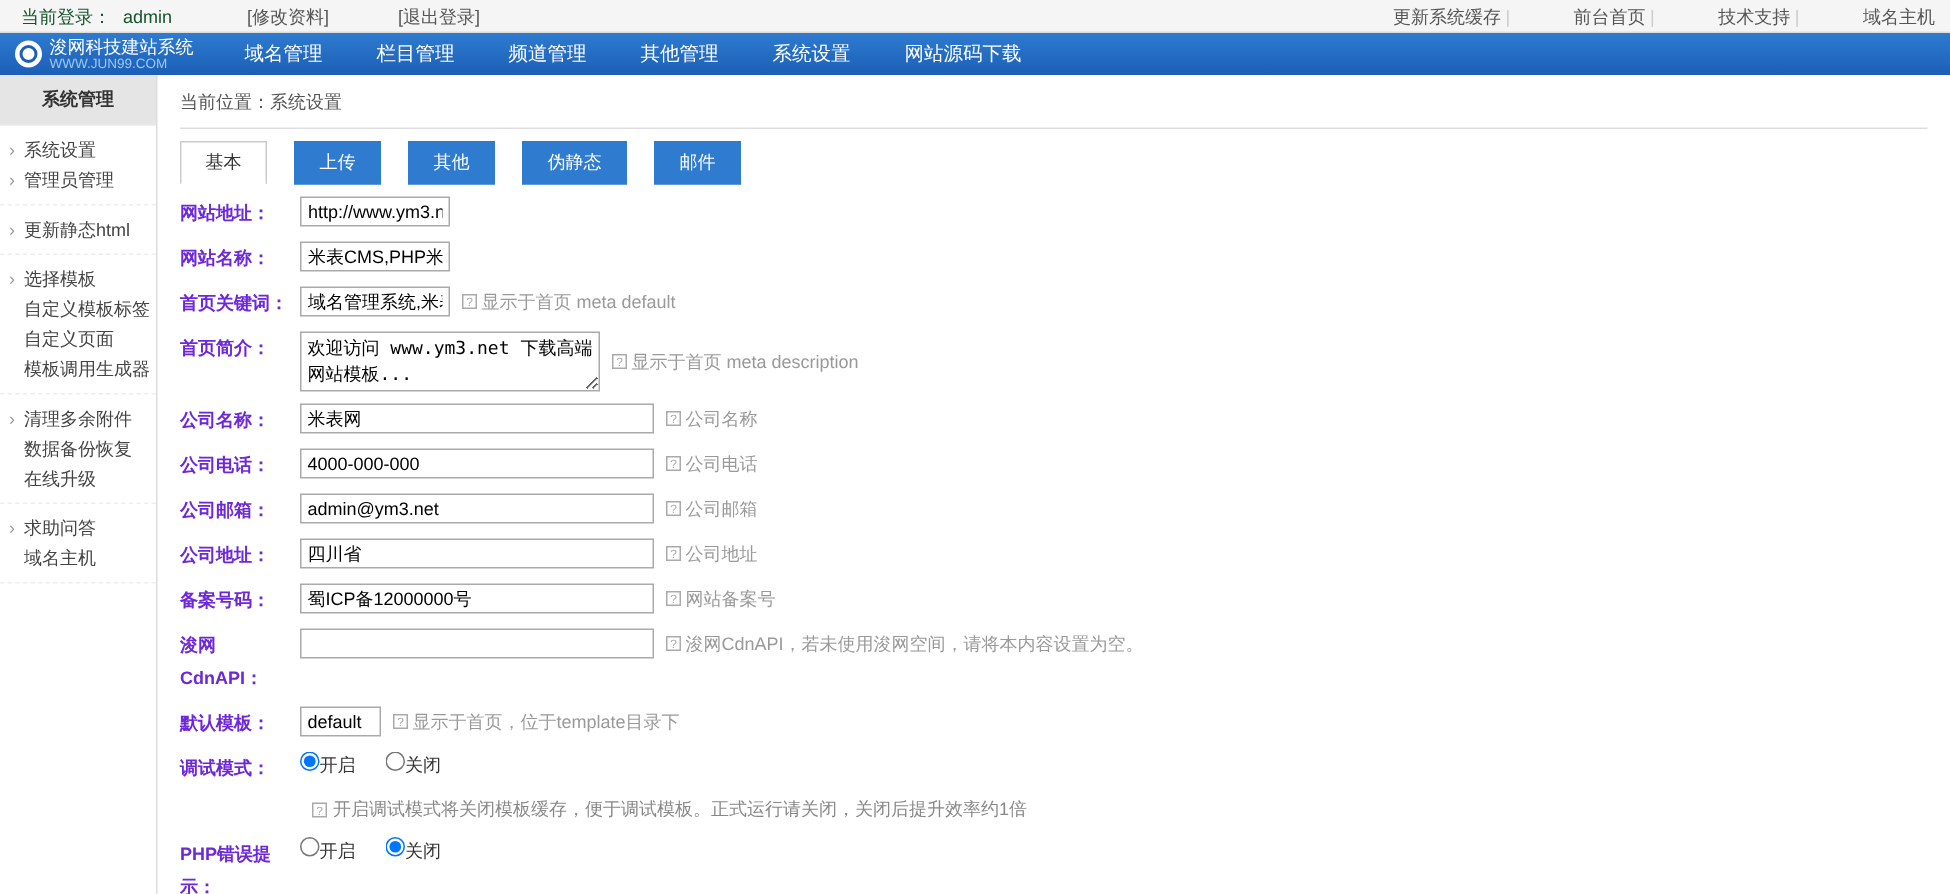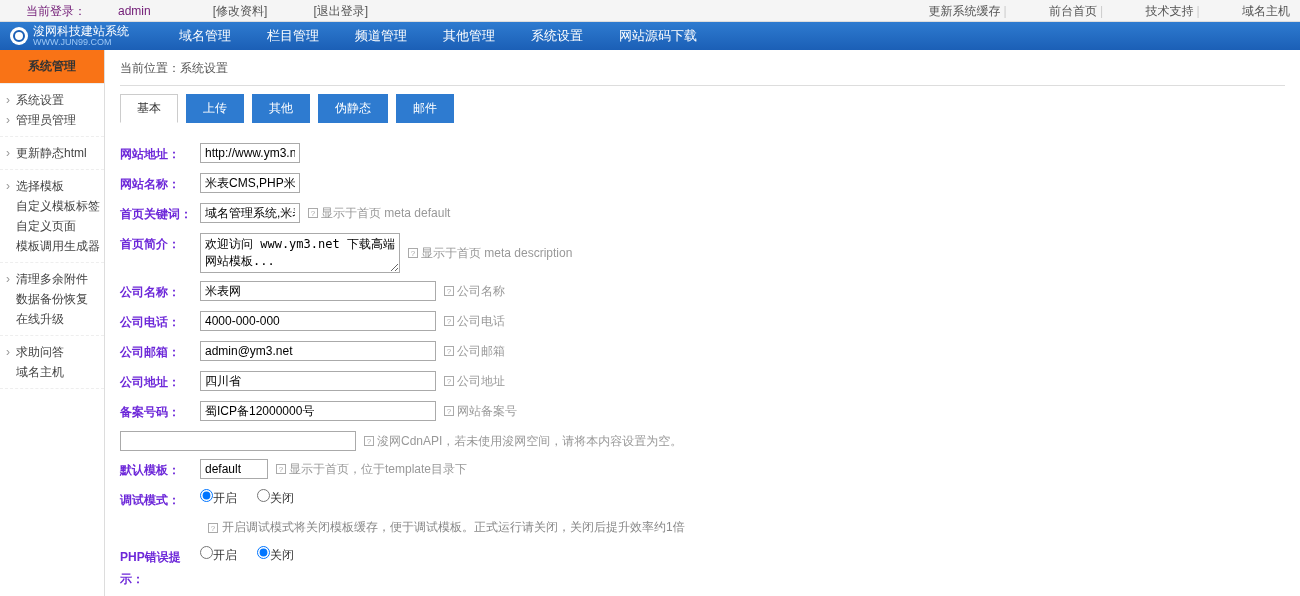--- a/index.html
+++ b/index.html
@@ -1,37 +1,37 @@
 <!DOCTYPE html>
 <html><head>
 <meta charset="utf-8">
 <style>
   * { margin: 0; padding: 0; box-sizing: border-box; }
   body { font-family: "Microsoft YaHei", Arial, sans-serif; font-size: 12px; color: #333; background: #fff; }
   .top-bar { height: 22px; line-height: 22px; background: #f5f5f5; border-bottom: 1px solid #ddd; padding: 0 10px; display: flex; justify-content: space-between; }
-  .top-left span, .top-right span { margin: 0 16px; color: #701a75; }
+  .top-left span, .top-right span { margin: 0 4px; color: #14532d; }
   .top-left a, .top-right a { color: #555; text-decoration: none; cursor: pointer; padding-left: 36px; }
   .top-right .sep { color: #ccc; margin: 0 3px; }
   .main-nav { height: 28px; background: linear-gradient(#2e7bd0, #1b5fb6); display: flex; align-items: center; padding: 0 10px; }
-  .logo { display: flex; align-items: center; margin-right: 32px; }
+  .logo { display: flex; align-items: center; margin-right: 16px; }
   .logo-icon { width: 18px; height: 18px; border-radius: 50%; background: #fff; display:inline-block; margin-right:5px; position:relative; }
   .logo-icon::after { content:""; position:absolute; left:3px; top:3px; width:12px; height:12px; border-radius:50%; border:2px solid #1b5fb6; box-sizing:border-box; }
   .logo-text { color: #fff; font-size: 12px; line-height: 1; }
   .logo-sub { color: #9cc7f5; font-size: 9px; }
   .nav-items { display: flex; }
   .nav-items a { color: #fff; text-decoration: none; padding: 0 18px; line-height: 28px; font-size: 13px; cursor:pointer; }
   .container { display: flex; min-height: 540px; }
   .sidebar { width: 105px; border-right: 1px solid #ddd; }
-  .sidebar-title { text-align: center; padding: 8px 0; font-weight: bold; border-bottom: 1px solid #eee; background:#f97316; }
+  .sidebar-title { text-align: center; padding: 8px 0; font-weight: bold; border-bottom: 1px solid #eee; background:#e5e5e5; }
   .sidebar-group { padding: 6px 0 6px 16px; border-bottom: 1px dashed #eee; }
   .sidebar-group a { display:block; color:#444; text-decoration:none; line-height:18px; padding:1px 0; position:relative; cursor:pointer; }
   .sidebar-group a.arrow::before { content:"›"; position:absolute; left:-10px; color:#999; }
   .content { flex: 1; padding: 0 15px 20px 15px; }
   .breadcrumb { padding: 10px 0 8px 0; color:#555; border-bottom:1px solid #ddd; margin-bottom:8px; }
-  .tabs { display:flex; gap:8px; margin-bottom:20px; }
+  .tabs { display:flex; gap:18px; margin-bottom:8px; }
   .tab { padding: 5px 16px; background:#2e7bd0; color:#fff; border:1px solid #2e7bd0; cursor:pointer; font-size:12px; }
   .tab.active { background:#fff; color:#333; border:1px solid #ccc; border-bottom:1px solid #fff; }
   .form-row { display:flex; align-items:flex-start; margin-bottom:8px; }
   .form-label { width: 80px; text-align:left; padding-right:8px; line-height:22px; color:#6d28d9;font-weight:bold; }
   .form-field { display:flex; align-items:center; gap:8px; }
   .form-field input[type=text] { height:20px; border:1px solid #aaa; padding:0 4px; font-size:12px; width:236px; }
   .form-field textarea { border:1px solid #aaa; padding:2px 4px; font-size:12px; width:200px; height:40px; resize:both; }
   .hint { color:#999; font-size:12px; display:flex; align-items:center; gap:3px;}
   .hint-icon { display:inline-block; width:10px; height:10px; border:1px solid #aaa; font-size:8px; line-height:10px; text-align:center; color:#aaa; }
   .note-row { margin-left:88px; color:#888; margin-bottom:10px; display:flex; align-items:center; gap:4px; }
@@ -198,33 +198,34 @@
       <div class="form-field">
           <input type="text" value="蜀ICP备12000000号" style="">
       <span class="hint">
             <span class="hint-icon">?</span>
             <span>网站备案号</span>
           </span>
         </div>
       </div>
 
     <div class="form-row">
+        <div class="form-label">浚网CdnAPI：</div>
       <div class="form-field">
           <input type="text" value="" style="">
       <span class="hint">
             <span class="hint-icon">?</span>
             <span>浚网CdnAPI，若未使用浚网空间，请将本内容设置为空。</span>
           </span>
         </div>
       </div>
 
     <div class="form-row">
         <div class="form-label">默认模板：</div>
       <div class="form-field">
-          <input type="text" style="width: 68px;" value="default">
+          <input type="text" style="width: 54px;" value="default">
       <span class="hint">
             <span class="hint-icon">?</span>
             <span>显示于首页，位于template目录下</span>
           </span>
         </div>
       </div>
 
     <div class="form-row">
         <div class="form-label">调试模式：</div>
       <div class="form-field radio-group">

